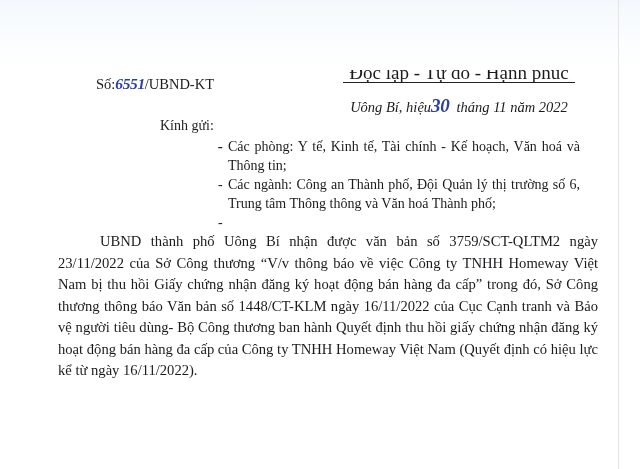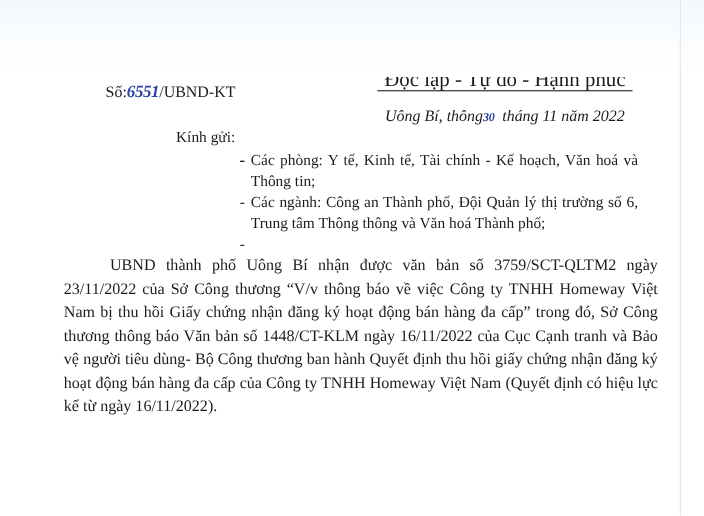--- a/index.html
+++ b/index.html
@@ -108,21 +108,21 @@
     padding: 0 8px;
   }
 
   .place-date {
     font-style: italic;
     font-size: 14.5px;
     margin-top: 14px;
     line-height: 18px;
   }
   .place-date .ink {
-    font-size: 11px;
+    font-size: 19px;
   }
 
   
   .recipients {
     padding-left: 160px;
     font-size: 14px;
   }
   .kinh-gui {
     line-height: 19px;
   }
@@ -180,21 +180,21 @@
         <span>Số:</span><span class="ink">6551</span><span>/UBND-KT</span>
       </div>
 
     </div>
 
     <div class="hdr-right">
       <div class="nation">CỘNG HOÀ XÃ HỘI CHỦ NGHĨA VIỆT NAM</div>
       <div><span class="motto">Độc lập - Tự do - Hạnh phúc</span></div>
 
       <div class="place-date">
-        <span>Uông Bí, thông</span><span class="ink">30</span>&nbsp;
+        <span>Uông Bí, hiệu</span><span class="ink">30</span>&nbsp;
         <span>tháng</span>
         <span>11</span>
         <span>năm</span>
         <span>2022</span>
       </div>
     </div>
   </div>
 
   <div class="recipients">
     <div class="kinh-gui">Kính gửi:</div>

